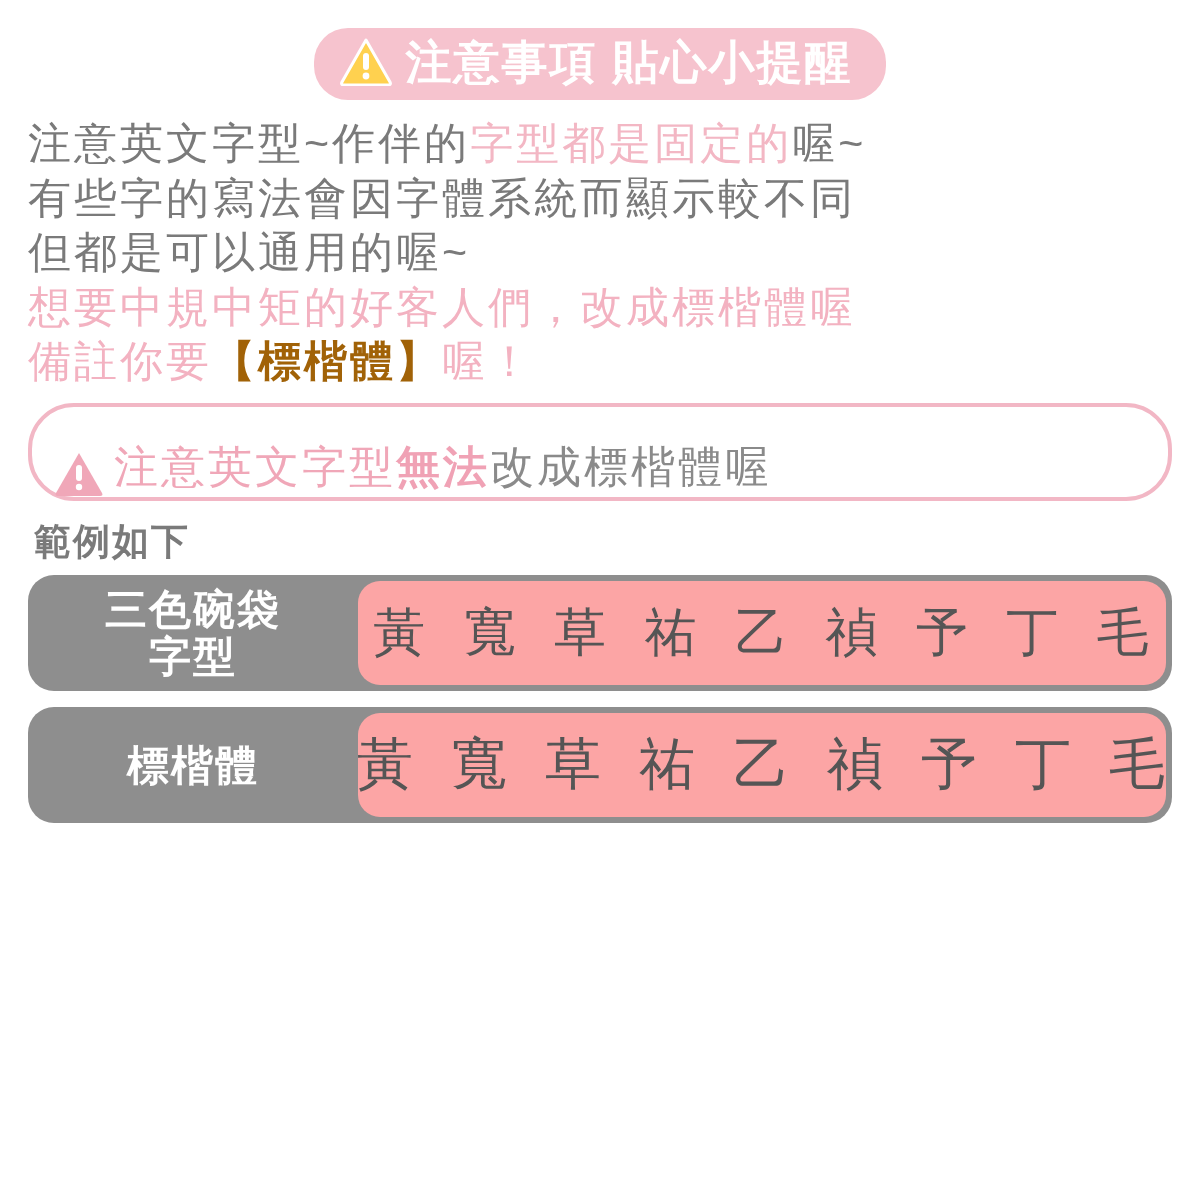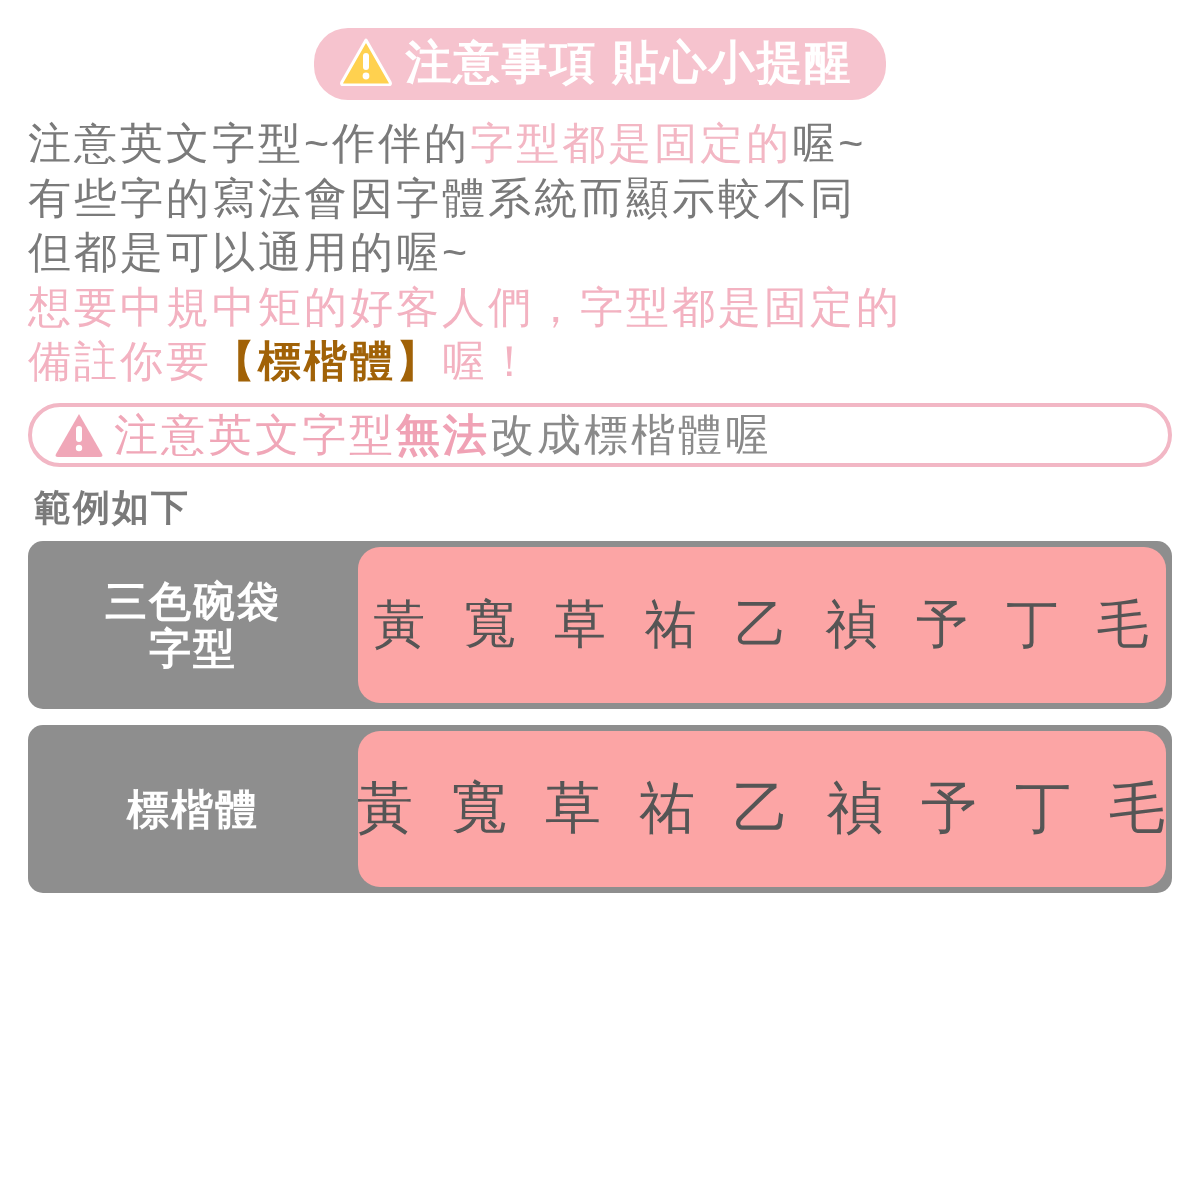--- a/index.html
+++ b/index.html
@@ -70,23 +70,23 @@
     text-shadow:
       -2px 0 #ffffff, 2px 0 #ffffff, 0 -2px #ffffff, 0 2px #ffffff,
       -2px -2px #ffffff, 2px -2px #ffffff, -2px 2px #ffffff, 2px 2px #ffffff;
   }
 
   
   .notice {
     margin-top: 14px;
     border: 4px solid #f2b7c5;
     border-radius: 46px;
-    height: 64px;
-    display: flex;
-    align-items: center;
+    height: 98px;
+    display: flex;
+    align-items: flex-end;
     padding: 0 18px 0 22px;
     gap: 10px;
     box-sizing: border-box;
   }
   .notice-tri {
     width: 50px;
     height: 45px;
     flex: 0 0 auto;
   }
   .notice-text {
@@ -111,23 +111,23 @@
     font-size: 37px;
     font-weight: bold;
     color: #7a7a7a;
     letter-spacing: 2px;
   }
 
   
   .row {
     display: flex;
     align-items: stretch;
-    height: 168px;
+    height: 116px;
     margin-bottom: 16px;
-    border-radius: 15px;
+    border-radius: 26px;
     background: #8e8e8e;
     overflow: hidden;
   }
   .row-label {
     width: 330px;
     flex: 0 0 330px;
     display: flex;
     align-items: center;
     justify-content: center;
     text-align: center;
@@ -183,21 +183,21 @@
       <div class="title-text">注意事項 貼心小提醒</div>
     </div>
   </div>
 
   <div class="para">
     <div class="line">
       <span>注意英文字型~作伴的</span><span class="pink">字型都是固定的</span><span>喔~</span>
     </div>
     <div class="line">有些字的寫法會因字體系統而顯示較不同</div>
     <div class="line">但都是可以通用的喔~</div>
-    <div class="line pinkline">想要中規中矩的好客人們，字型都是固定的</div>
+    <div class="line pinkline">想要中規中矩的好客人們，改成標楷體喔</div>
     <div class="line pinkline">
       <span>備註你要</span><span class="boxed-kai">【標楷體】</span><span>喔！</span>
     </div>
   </div>
 
   <div class="notice">
     <svg class="notice-tri" viewBox="0 0 50 45">
       <path d="M25 1 L48 41 Q49.5 44 46 44 L4 44 Q0.5 44 2 41 Z" fill="#f0a7b8"></path>
       <rect x="22" y="13" width="6" height="16" rx="3" fill="#ffffff"></rect>
       <circle cx="25" cy="35" r="3.2" fill="#ffffff"></circle>

